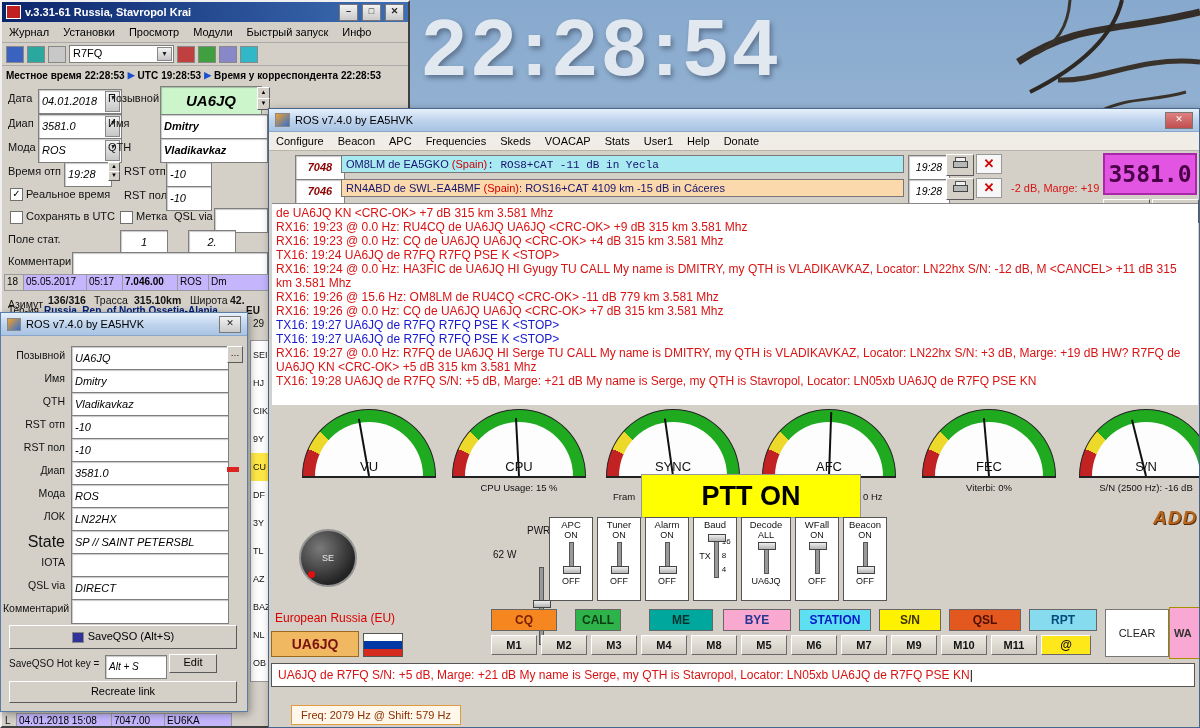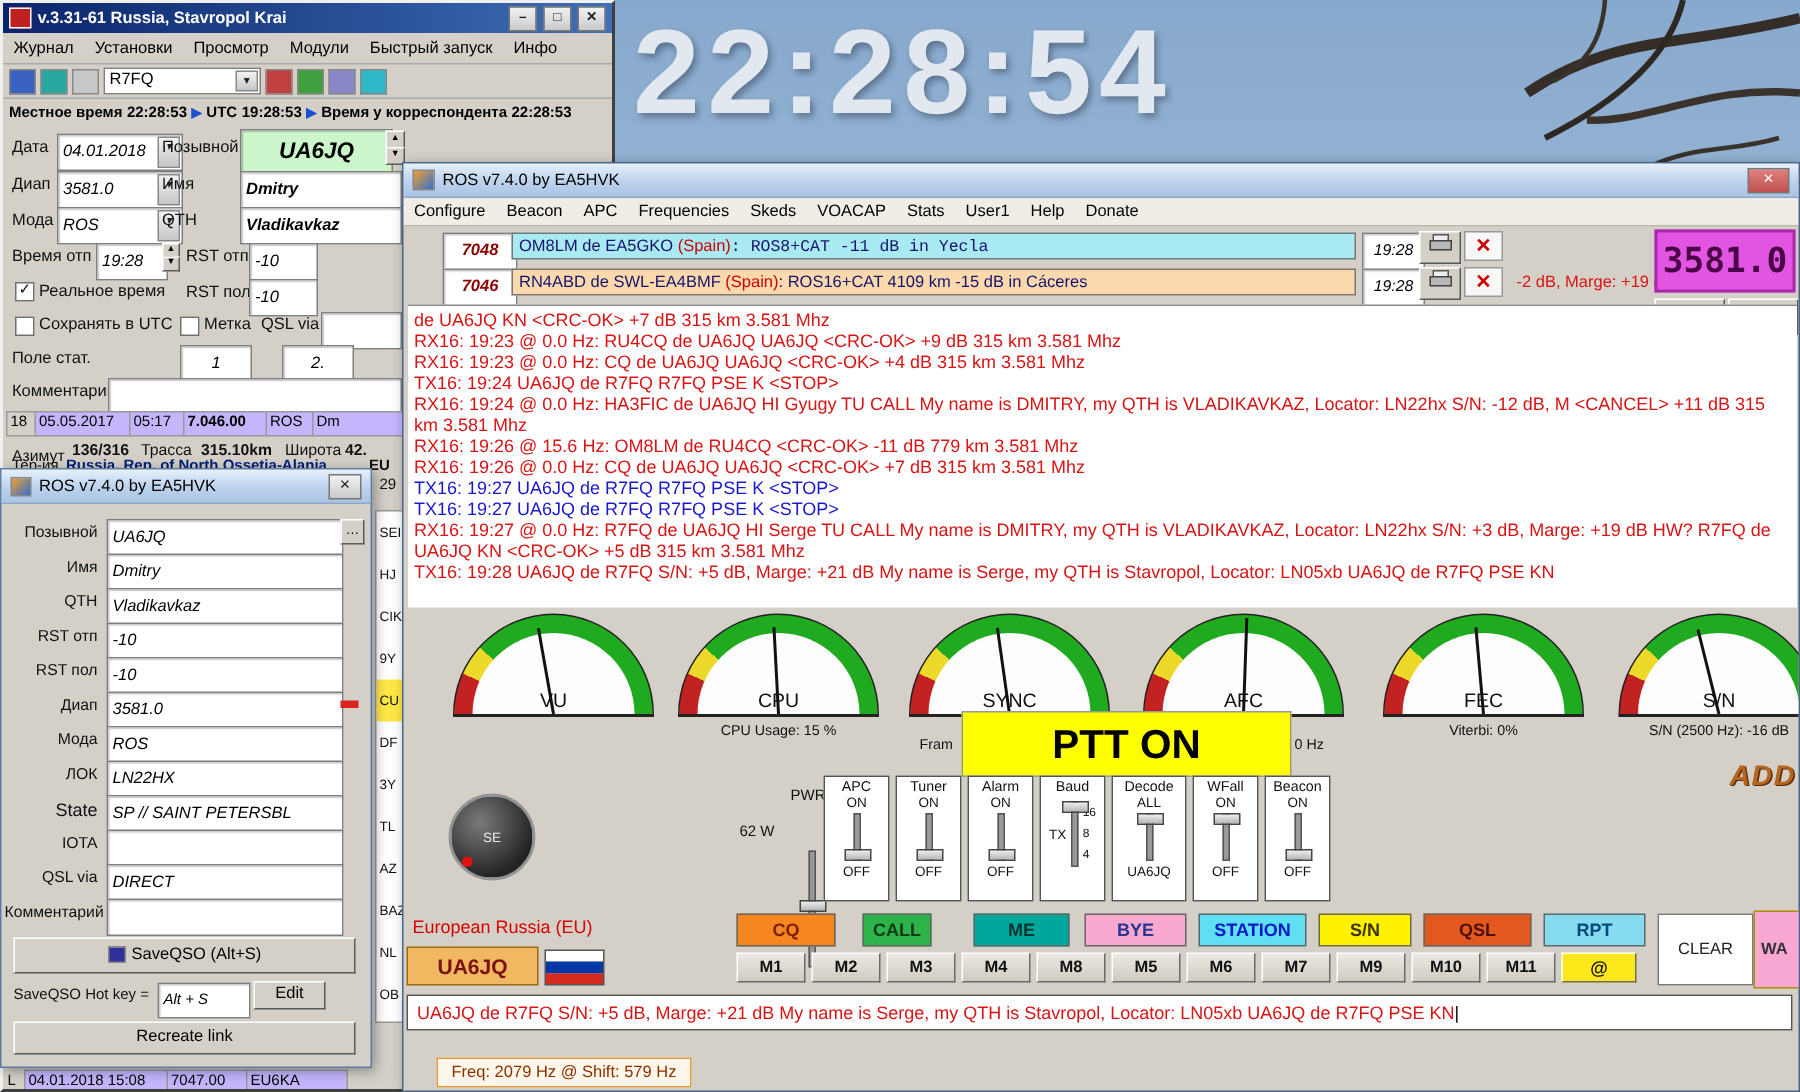--- a/index.html
+++ b/index.html
@@ -463,21 +463,21 @@
   <span class="lbl" style="left:2px;top:151px;width:62px;text-align:right;font-size:10.5px;">Диап</span>
   <span class="fld" style="left:70px;top:148px;width:150px;height:13px;">3581.0</span>
   <span class="w" style="left:226px;top:154px;width:12px;height:5px;background:#d22;"></span>
 
   <span class="lbl" style="left:2px;top:174px;width:62px;text-align:right;font-size:10.5px;">Мода</span>
   <span class="fld" style="left:70px;top:171px;width:150px;height:13px;">ROS</span>
 
   <span class="lbl" style="left:2px;top:197px;width:62px;text-align:right;font-size:10.5px;">ЛОК</span>
   <span class="fld" style="left:70px;top:194px;width:150px;height:13px;">LN22HX</span>
 
-  <span class="lbl" style="left:2px;top:220px;width:62px;text-align:right;font-size:12px;">State</span>
+  <span class="lbl" style="left:2px;top:220px;width:62px;text-align:right;font-size:16px;">State</span>
   <span class="fld" style="left:70px;top:217px;width:150px;height:13px;">SP // SAINT PETERSBL</span>
 
   <span class="lbl" style="left:2px;top:243px;width:62px;text-align:right;font-size:10.5px;">IOTA</span>
   <span class="fld" style="left:70px;top:240px;width:150px;height:13px;"></span>
 
   <span class="lbl" style="left:2px;top:266px;width:62px;text-align:right;font-size:10.5px;">QSL via</span>
   <span class="fld" style="left:70px;top:263px;width:150px;height:13px;">DIRECT</span>
 
   <span class="lbl" style="left:2px;top:289px;width:62px;text-align:right;font-size:10.5px;">Комментарий</span>
   <span class="fld" style="left:70px;top:286px;width:150px;height:13px;"></span>

